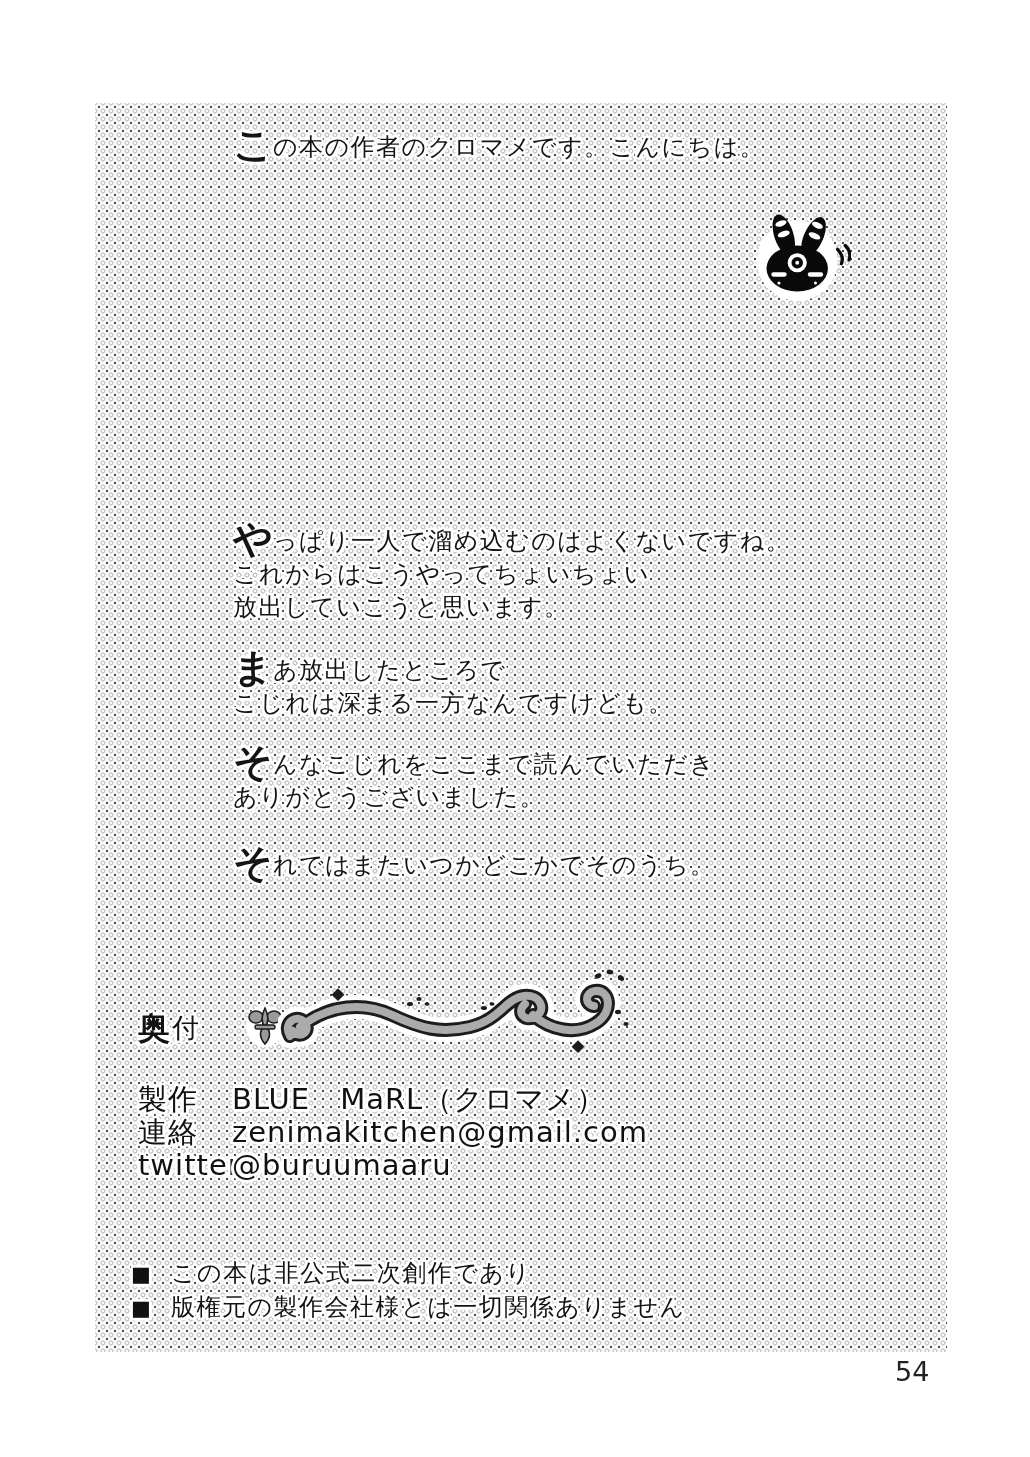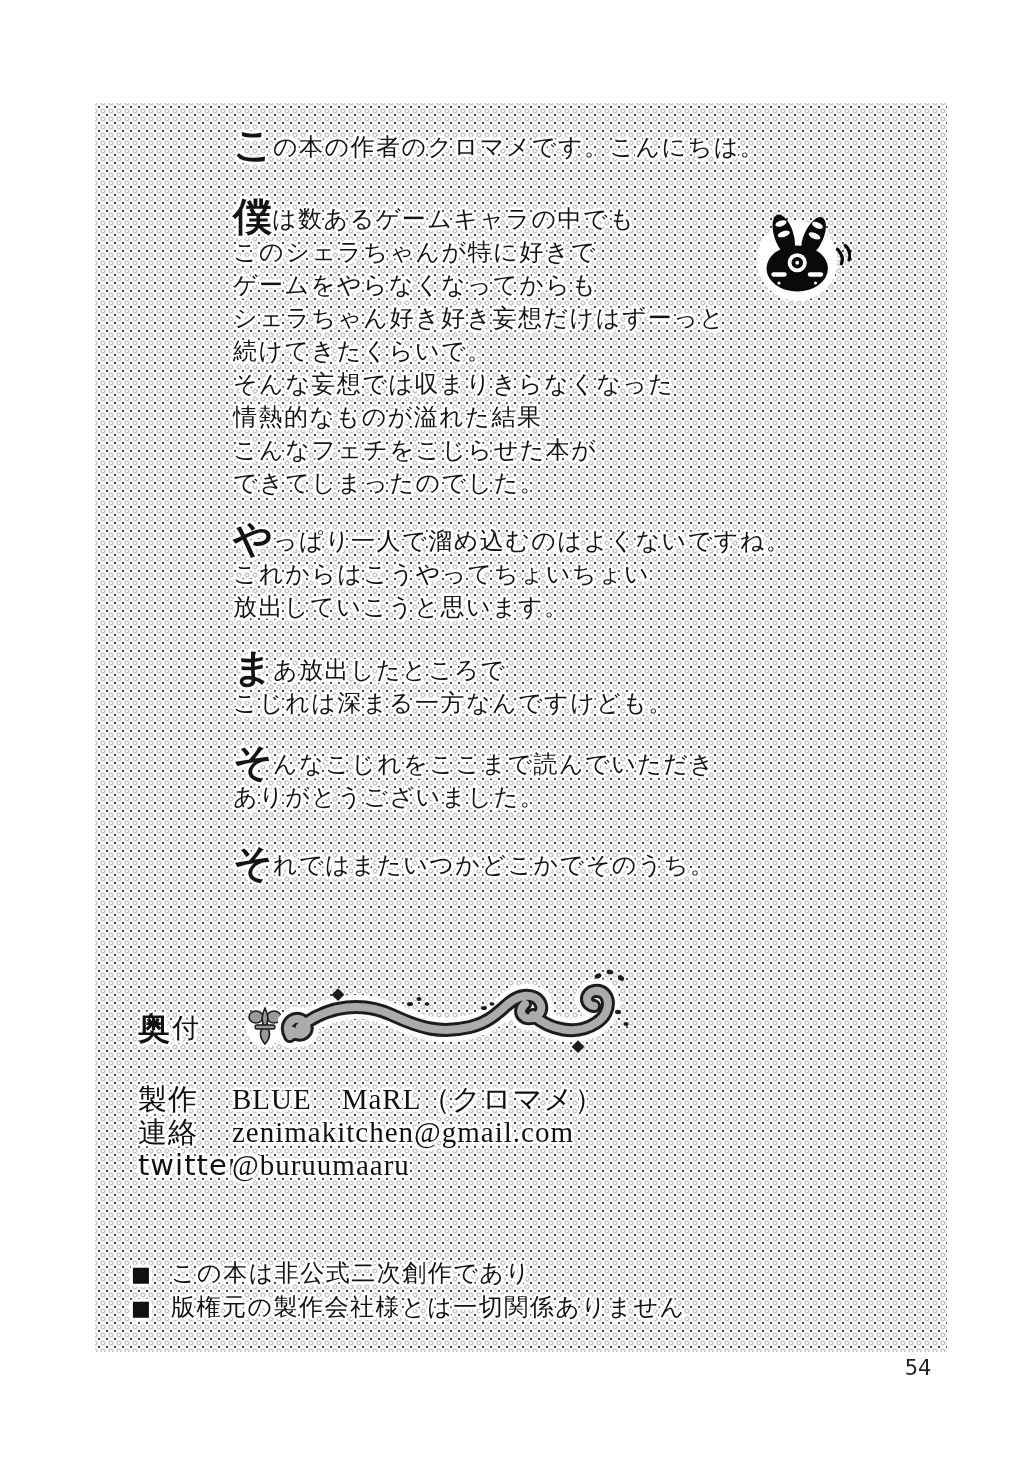--- a/index.html
+++ b/index.html
@@ -81,42 +81,42 @@
 
   .colophon {
     position: absolute;
     left: 138px; top: 1083px;
     font-size: 29px;
     line-height: 32.8px;
     letter-spacing: 1px;
   }
   .colophon .row { display: flex; }
   .colophon .label { width: 94px; flex: 0 0 94px; }
-  .colophon .value { white-space: pre; font-family: Liberation Serif, serif; }
+  .colophon .value { white-space: pre; }
 
   .disclaimer {
     position: absolute;
     left: 131px; top: 1257px;
     font-size: 24px;
     line-height: 32.5px;
     letter-spacing: 1.5px;
   }
   .disclaimer .row { display: flex; align-items: baseline; }
   .disclaimer .bullet {
     width: 40px; flex: 0 0 40px;
     font-size: 21px;
     letter-spacing: 0;
   }
 
   .page-number {
     position: absolute;
     left: 895px; top: 1356px;
     width: 46px;
-    text-align: center;
-    font-size: 21px;
+    text-align: left;
+    font-size: 27px;
     color: #222;
     letter-spacing: 0;
   }
 </style>
 </head>
 <body>
 
 <div class="panel">
 
   <svg class="mascot" viewBox="0 0 100 100" aria-hidden="true">
@@ -133,29 +133,20 @@
     <rect x="17" y="66" width="16" height="4.5" rx="2.2" fill="#ffffff"></rect>
     <rect x="55" y="66" width="16" height="4.5" rx="2.2" fill="#ffffff"></rect>
     <circle cx="25" cy="77" r="1.6" fill="#ffffff"></circle>
     <circle cx="63" cy="77" r="1.6" fill="#ffffff"></circle>
     <path d="M86,42 q7,7 4,15" stroke="#0a0a0a" stroke-width="3.5" fill="none" stroke-linecap="round"></path>
     <path d="M94,38 q7,7 4,15" stroke="#0a0a0a" stroke-width="3.5" fill="none" stroke-linecap="round"></path>
   </svg>
 
   <div class="para halo" style="top:25px"><span class="lead">こ</span><span class="rest">の本の作者のクロマメです。こんにちは。</span></div>
 
-  <div class="para halo" style="top:97px"><span class="lead">僕</span><span class="rest">は数あるゲームキャラの中でも
-このシェラちゃんが特に好きで
-ゲームをやらなくなってからも
-シェラちゃん好き好き妄想だけはずーっと
-続けてきたくらいで。
-そんな妄想では収まりきらなくなった
-情熱的なものが溢れた結果
-こんなフェチをこじらせた本が
-できてしまったのでした。</span></div>
 
   <div class="para halo" style="top:419px"><span class="lead">や</span><span class="rest">っぱり一人で溜め込むのはよくないですね。
 これからはこうやってちょいちょい
 放出していこうと思います。</span></div>
 
   <div class="para halo" style="top:548px"><span class="lead">ま</span><span class="rest">あ放出したところで
 こじれは深まる一方なんですけども。</span></div>
 
   <div class="para halo" style="top:743px"><span class="lead">そ</span><span class="rest">れではまたいつかどこかでそのうち。</span></div>
 

